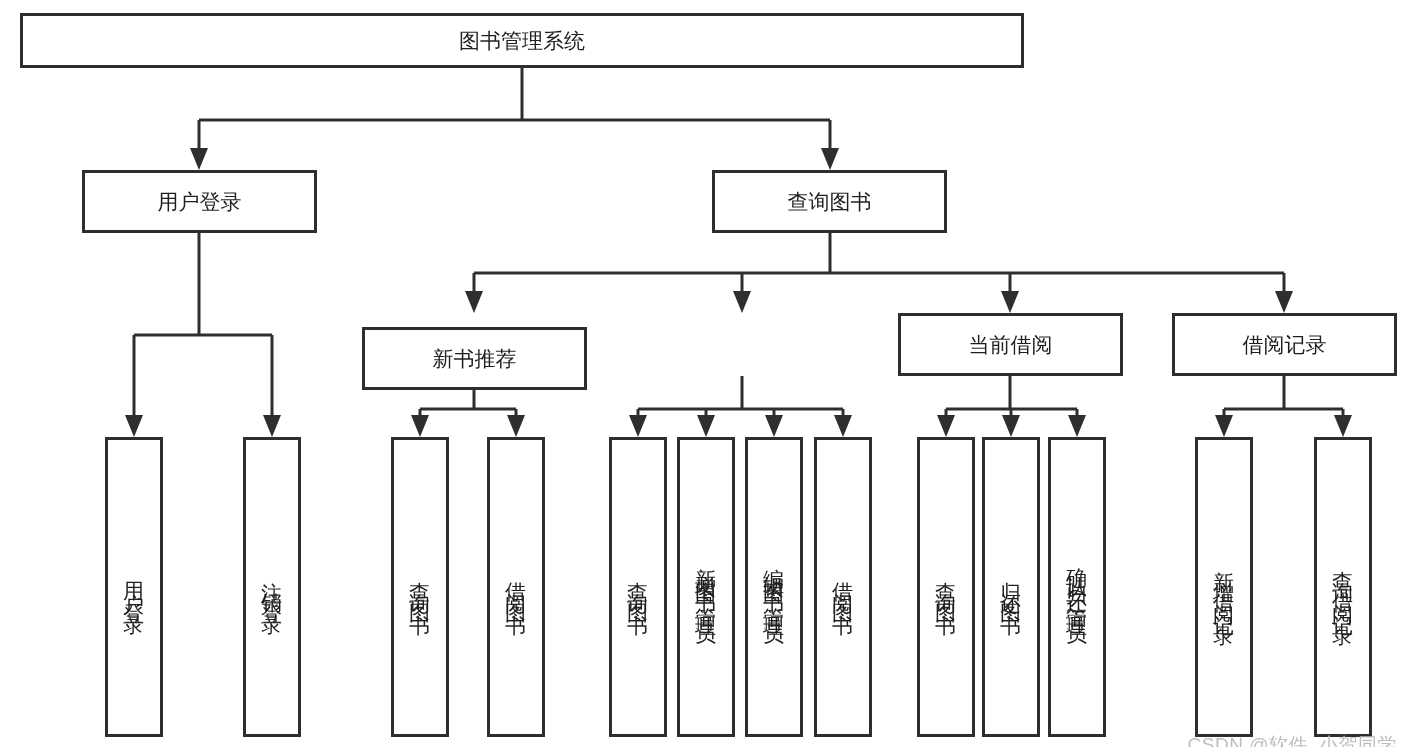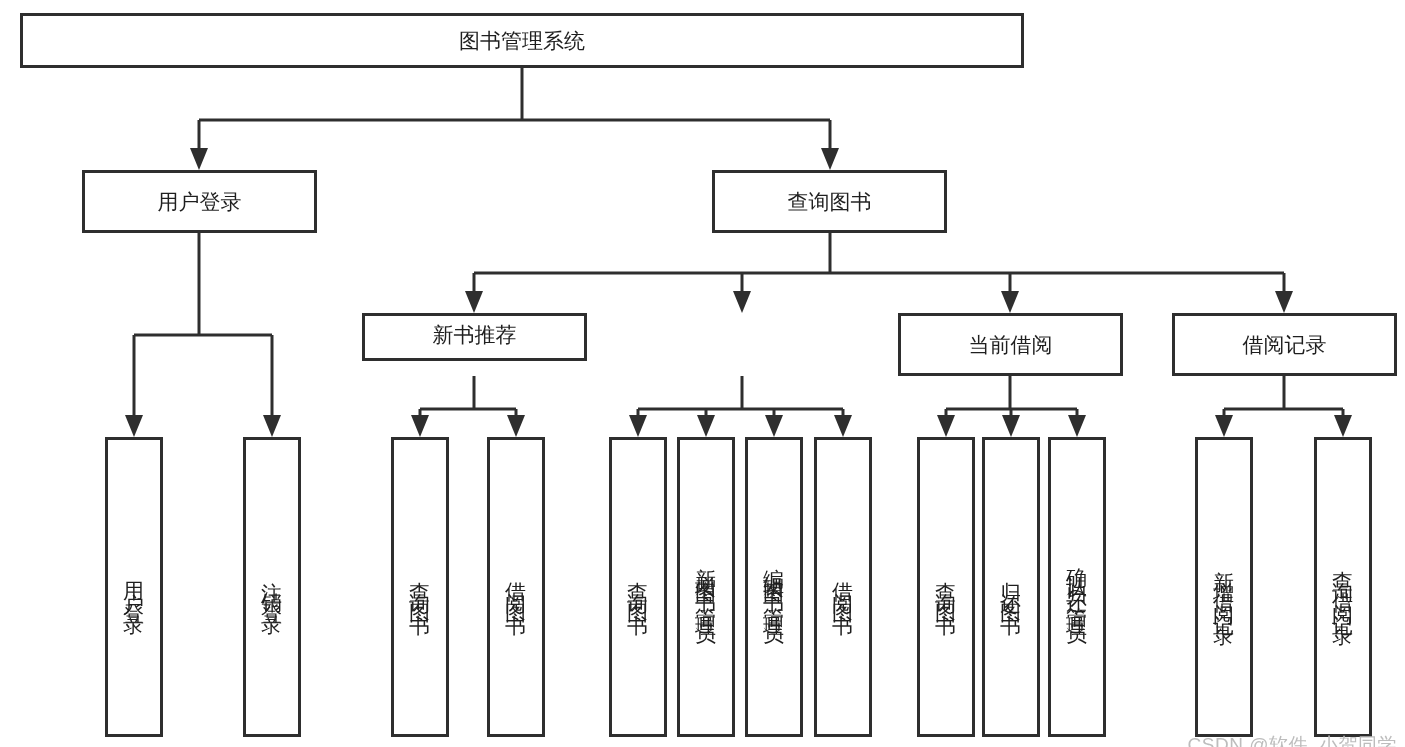--- a/index.html
+++ b/index.html
@@ -31,21 +31,21 @@
     letter-spacing:11px;
     white-space:nowrap;
   }
   .node.v.tight span{letter-spacing:8px;}
   
   .n-root{left:20px;top:13px;width:1004px;height:55px;}
   
   .n-userlogin{left:82px;top:170px;width:235px;height:63px;}
   .n-bookmgmt{left:712px;top:170px;width:235px;height:63px;}
   
-  .n-newbook{left:362px;top:313px;width:225px;height:48px;font-family:Liberation Mono, monospace;}
+  .n-newbook{left:362px;top:327px;width:225px;height:63px;}
   .n-borrowing{left:630px;top:313px;width:225px;height:63px;}
   .n-current{left:898px;top:313px;width:225px;height:63px;}
   .n-records{left:1172px;top:313px;width:225px;height:63px;}
   
   .leaf{top:437px;width:58px;height:300px;}
   .l-a1{left:105px;} .l-a2{left:243px;}
   .l-b1{left:391px;} .l-b2{left:487px;}
   .l-c1{left:609px;} .l-c2{left:677px;} .l-c3{left:745px;} .l-c4{left:814px;}
   .l-d1{left:917px;} .l-d2{left:982px;} .l-d3{left:1048px;}
   .l-e1{left:1195px;} .l-e2{left:1314px;}

